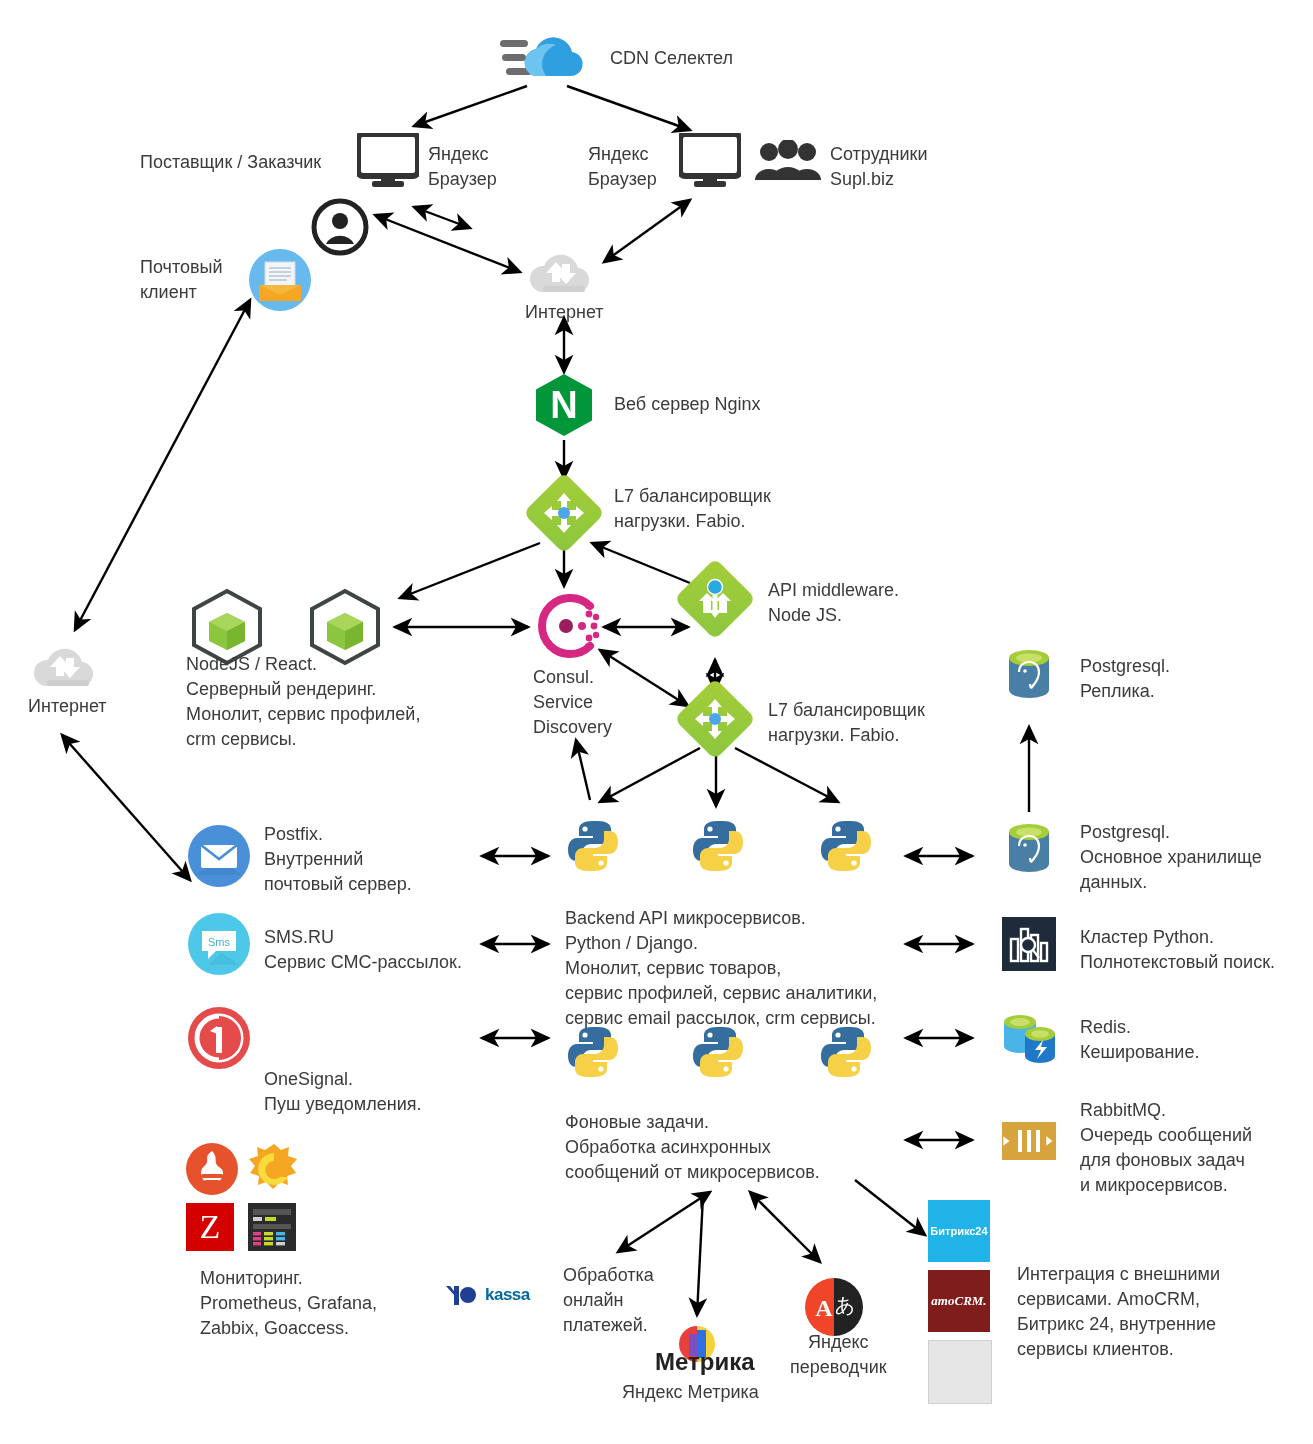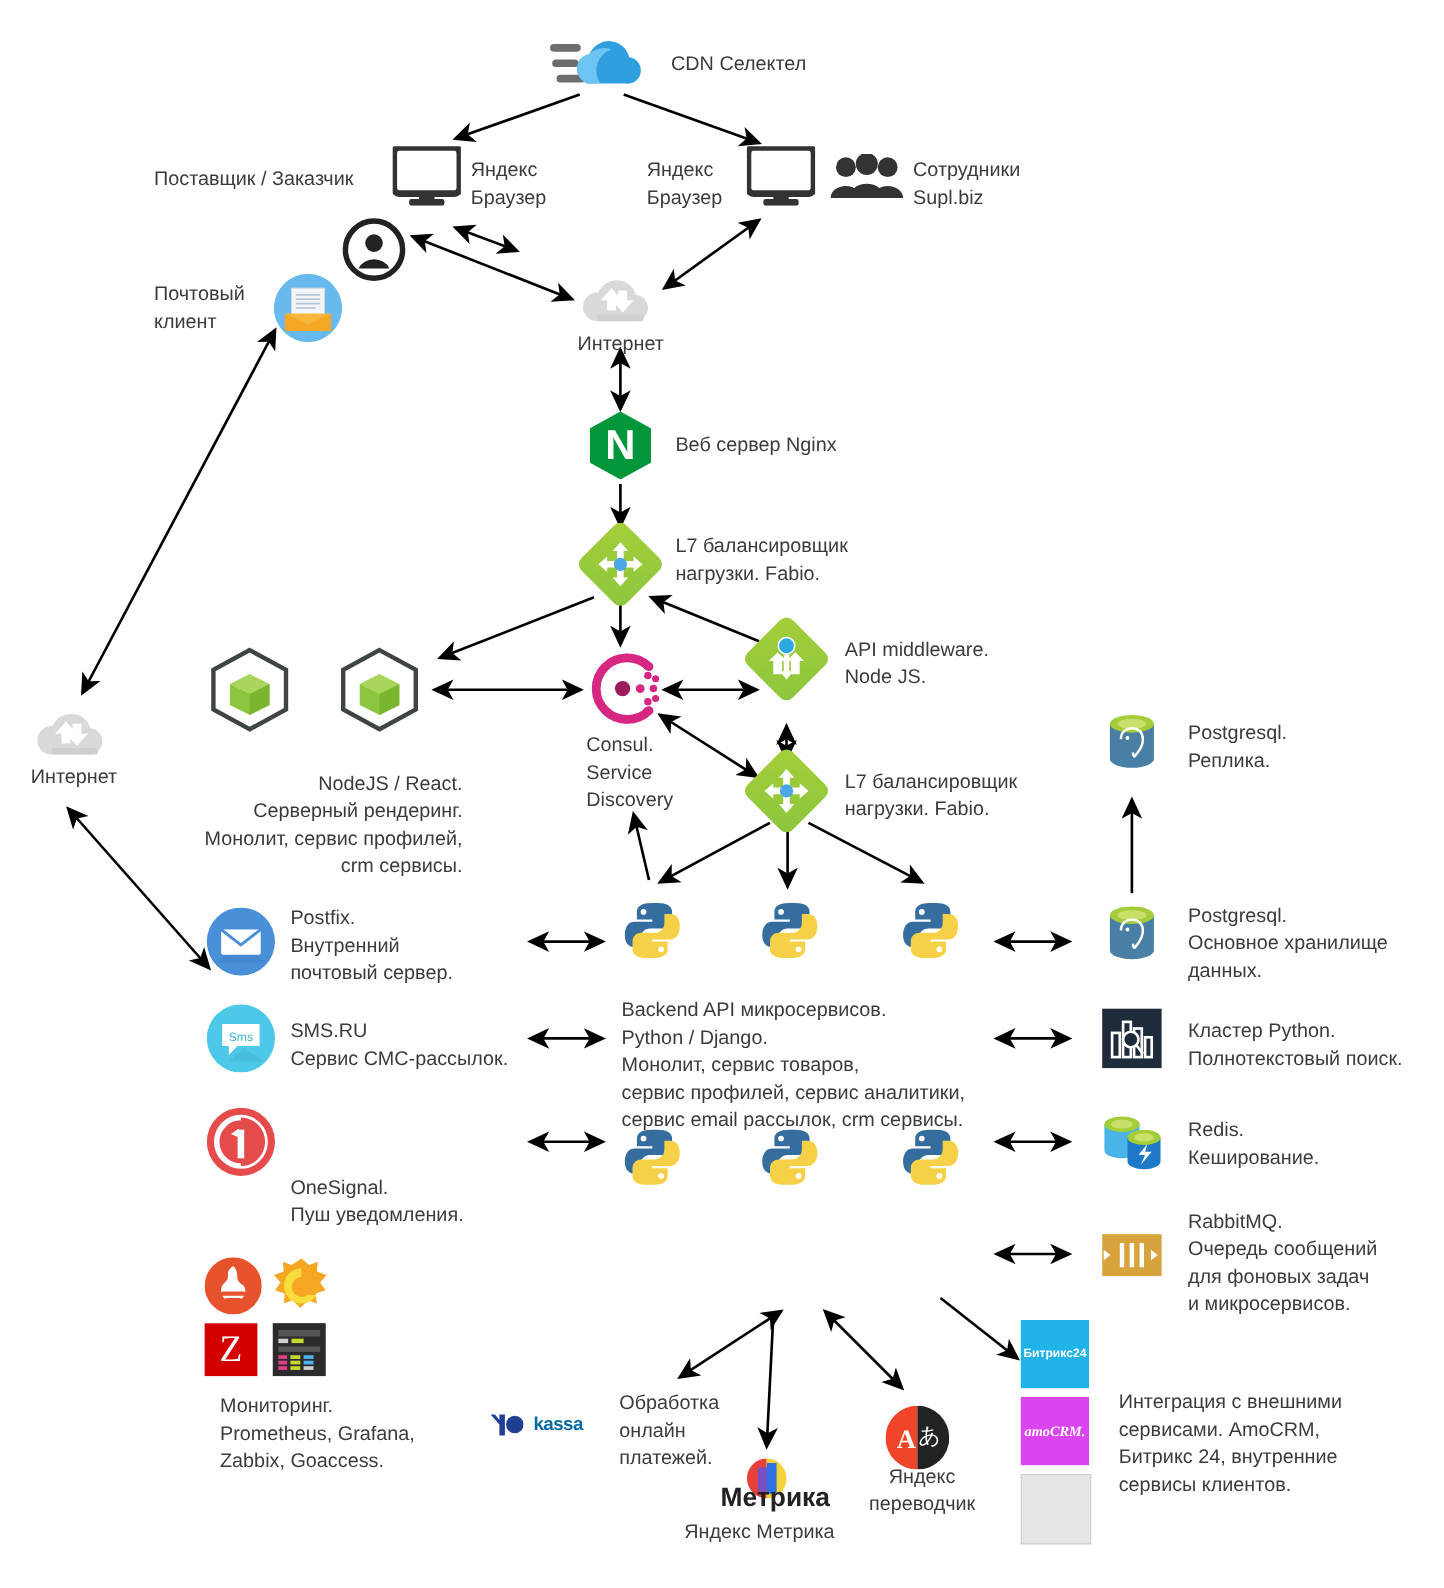--- a/index.html
+++ b/index.html
@@ -27,21 +27,21 @@
 
   .pg{width:48px;height:52px;}
   .pyi{width:56px;height:56px;}
 
   .sphinx{width:54px;height:54px;background:#1d2b3a;display:flex;align-items:center;justify-content:center;}
   .rabbit{width:54px;height:38px;background:#d7a33c;display:flex;align-items:center;justify-content:center;gap:5px;}
   .rabbit i{display:block;width:6px;height:22px;background:#fff;}
 
   .bitrix{width:62px;height:62px;background:#1fb3e8;color:#fff;display:flex;align-items:center;justify-content:center;
      font-size:11px;font-weight:bold;}
-  .amo{width:62px;height:62px;background:#d946ef;color:#fff;display:flex;align-items:center;justify-content:center;
+  .amo{width:62px;height:62px;background:#7f1d1d;color:#fff;display:flex;align-items:center;justify-content:center;
      font-size:13px;font-style:italic;font-weight:bold;font-family:"Liberation Serif",serif;}
   .blank{width:62px;height:62px;background:#e6e6e6;border:1px solid #cfcfcf;}
 
   .zbx{width:48px;height:48px;background:#d40000;color:#fff;display:flex;align-items:center;justify-content:center;
      font-size:34px;font-family:"Liberation Serif",serif;}
   .goacc{width:48px;height:48px;background:#2b2b2b;padding:0;box-sizing:border-box;}
 
   .metrika-txt{font-weight:bold;font-size:24px;color:#222;}
   .kassa-txt{font-weight:bold;font-size:17px;color:#0369a1;letter-spacing:-.5px;}
 </style>
@@ -247,21 +247,21 @@
     </svg>
   </div>
   <div class="ic" style="left:308px;top:588px;">
     <svg width="74" height="78" viewBox="0 0 74 78">
       <path d="M37 3 L70 21 V57 L37 75 L4 57 V21 Z" fill="none" stroke="#3f4445" stroke-width="4"></path>
       <path d="M37 25 L55 34 V53 L37 62 L19 53 V34 Z" fill="#8cc63e"></path>
       <path d="M37 25 L55 34 L37 43 L19 34 Z" fill="#a8d65c"></path>
       <path d="M37 43 L55 34 V53 L37 62 Z" fill="#7ab52f"></path>
     </svg>
   </div>
-  <div class="lbl" style="left:186px;top:700px;text-align:right;">NodeJS / React.
+  <div class="lbl" style="left:186px;top:652px;">NodeJS / React.
 Серверный рендеринг.
 Монолит, сервис профилей,
 crm сервисы.</div>
 
   <div class="ic" style="left:536px;top:592px;">
     <svg width="72" height="68" viewBox="0 0 72 68">
       <path d="M34 6 a28 28 0 1 0 0 56 a28 28 0 0 1 0 -56 z" fill="none" stroke="#d62783" stroke-width="8" stroke-linecap="round"></path>
       <path d="M34 6 a28 28 0 0 1 20 8" fill="none" stroke="#d62783" stroke-width="8" stroke-linecap="round"></path>
       <path d="M34 62 a28 28 0 0 0 20 -8" fill="none" stroke="#d62783" stroke-width="8" stroke-linecap="round"></path>
       <circle cx="30" cy="34" r="7" fill="#9c1c5e"></circle>
@@ -363,20 +363,23 @@
     </svg>
   </div>
   <div class="ic" style="left:818px;top:1024px;">
     <svg class="pyi" viewBox="0 0 56 56">
       <path d="M27 3 c-8 0 -13 3 -13 8 v7 h14 v2 H12 c-5 0 -9 4 -9 12 s4 11 9 11 h5 v-8 c0 -5 4 -9 9 -9 h12 c4 0 8 -3 8 -8 V11 c0 -5 -5 -8 -13 -8 z" fill="#356e9e"></path>
       <circle cx="20" cy="11" r="2.6" fill="#fff"></circle>
       <path d="M29 53 c8 0 13 -3 13 -8 v-7 H28 v-2 h16 c5 0 9 -4 9 -12 s-4 -11 -9 -11 h-5 v8 c0 5 -4 9 -9 9 H18 c-4 0 -8 3 -8 8 v7 c0 5 5 8 13 8 z" fill="#f6d148"></path>
       <circle cx="36" cy="45" r="2.6" fill="#fff"></circle>
     </svg>
   </div>
+  <div class="lbl" style="left:565px;top:1110px;">Фоновые задачи.
+Обработка асинхронных
+сообщений от микросервисов.</div>
 
   <div class="ic" style="left:188px;top:825px;">
     <svg width="62" height="62" viewBox="0 0 62 62">
       <circle cx="31" cy="31" r="31" fill="#4a90d9"></circle>
       <path d="M31 34 L54 50 H8 Z" fill="#3b7cc0" opacity="0.45"></path>
       <rect x="13" y="20" width="36" height="23" rx="2" fill="#fff"></rect>
       <path d="M13 20 l18 14 l18 -14" fill="none" stroke="#4a90d9" stroke-width="2.6"></path>
     </svg>
   </div>
   <div class="lbl" style="left:264px;top:822px;">Postfix.

